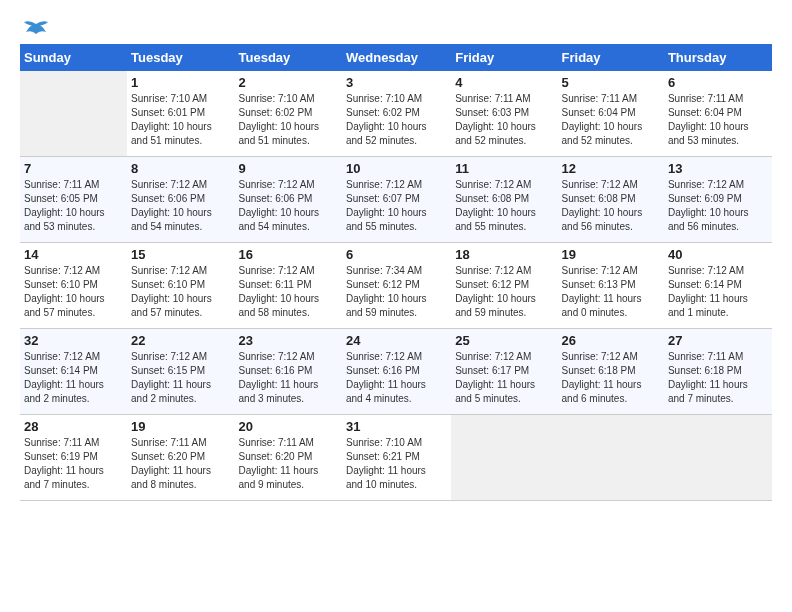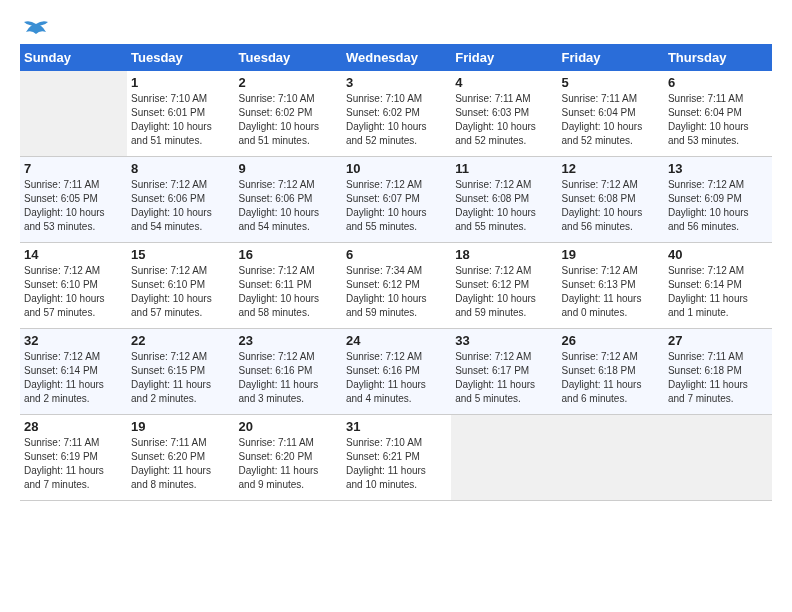--- a/index.html
+++ b/index.html
@@ -282,21 +282,21 @@
 and 3 minutes.</div>
         </td>
         <td>
           <span class="day-num">24</span>
           <div class="day-info" style="white-space: pre-line;">Sunrise: 7:12 AM
 Sunset: 6:16 PM
 Daylight: 11 hours
 and 4 minutes.</div>
         </td>
         <td>
-          <span class="day-num">33</span>
+          <span class="day-num">25</span>
           <div class="day-info" style="white-space: pre-line;">Sunrise: 7:12 AM
 Sunset: 6:17 PM
 Daylight: 11 hours
 and 5 minutes.</div>
         </td>
         <td>
           <span class="day-num">26</span>
           <div class="day-info" style="white-space: pre-line;">Sunrise: 7:12 AM
 Sunset: 6:18 PM
 Daylight: 11 hours

